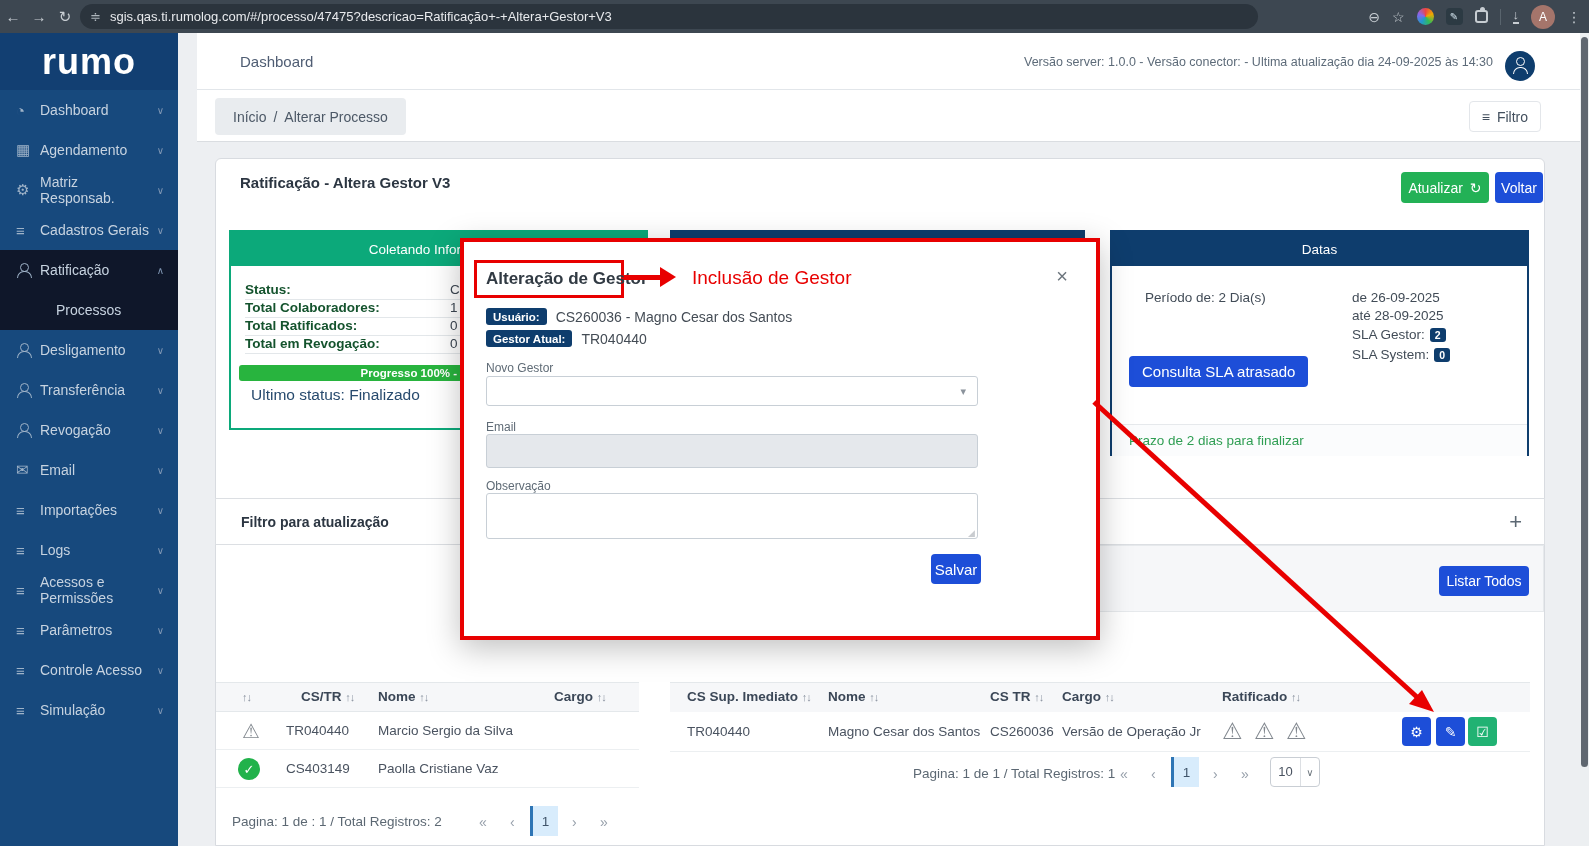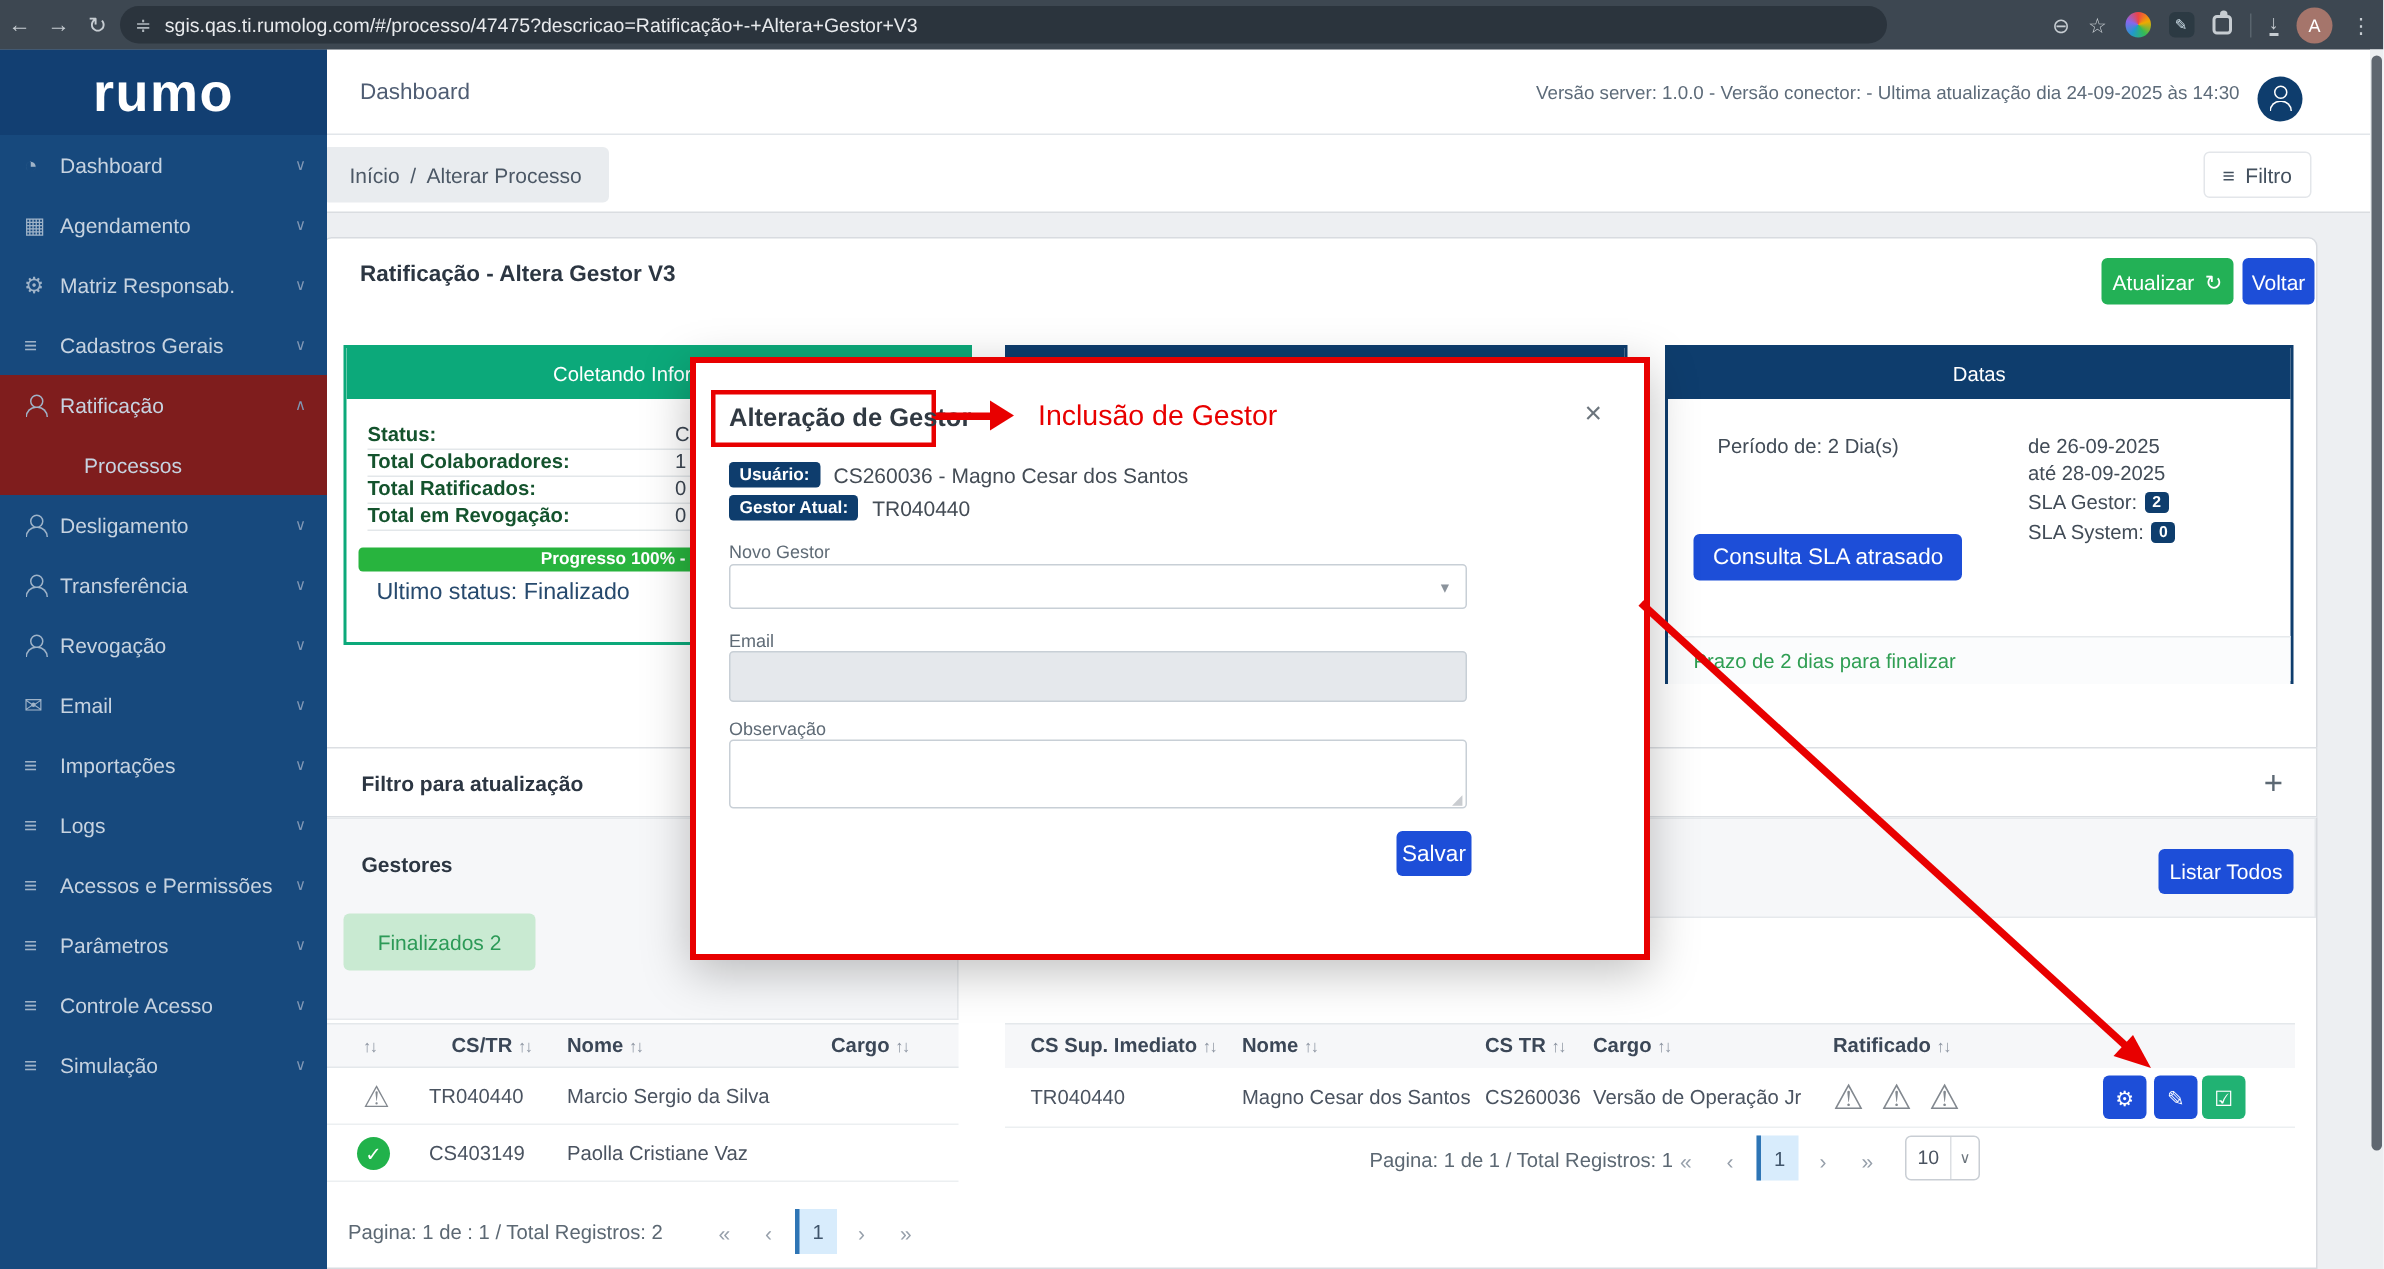--- a/index.html
+++ b/index.html
@@ -16,26 +16,26 @@
   .bico{color:#c7cdd2;font-size:14px}
   .ext-color{width:17px;height:17px;border-radius:50%;background:conic-gradient(#e44,#ea0,#3b5,#29c,#86e,#e44)}
   .ext-dark{width:17px;height:17px;border-radius:4px;background:#2c3a43;color:#cfe0ea;font-size:10px;display:flex;align-items:center;justify-content:center}
   .ext-puzzle{width:13px;height:13px;border:2px solid #c7cdd2;border-radius:3px;position:relative}
   .ext-puzzle::before{content:"";position:absolute;left:3px;top:-5px;width:5px;height:5px;border-radius:50%;background:#c7cdd2}
   .bsep{width:1px;height:16px;background:#59646d}
   .dl-ico{color:#c7cdd2;font-size:13px;border-bottom:2px solid #c7cdd2;line-height:11px;height:15px}
   .bavatar{width:24px;height:24px;border-radius:50%;background:#a5756b;color:#fff;font-size:12px;display:flex;align-items:center;justify-content:center}
 
   
-  .sidebar{left:0;top:33px;width:218px;height:813px;background:#17497d;z-index:10}
+  .sidebar{left:0;top:33px;width:178px;height:813px;background:#17497d;z-index:10}
   .logo{height:57px;background:#123f72;color:#fff;font-size:36px;font-weight:bold;letter-spacing:1px;display:flex;align-items:center;justify-content:center}
   .side-item{height:40px;display:flex;align-items:center;padding-left:16px;color:#c7d3e0;font-size:14px;cursor:pointer}
   .s-ico{width:24px;color:#9fb3c8;font-size:15px;flex:none}
   .s-chev{margin-left:auto;margin-right:14px;color:#8097b4;font-size:10px}
-  .group-open{background:#7f1d1d}
+  .group-open{background:#0f172a}
   .sub-item{padding-left:56px}
   .person-icon{width:17px;height:15px;display:inline-block;position:relative;flex:none;margin-right:7px}
   .person-icon::before{content:"";position:absolute;left:4px;top:0;width:7px;height:7px;border:1.6px solid #9fb3c8;border-radius:50%}
   .person-icon::after{content:"";position:absolute;left:1px;bottom:0;width:13px;height:6px;border:1.6px solid #9fb3c8;border-bottom:none;border-radius:7px 7px 0 0}
 
   
   .topbar{left:197px;top:33px;width:1392px;height:57px;background:#fff;border-bottom:1px solid #e2e6ea;z-index:5}
   .page-title{position:absolute;left:43px;top:20px;font-size:15px;color:#4f5d73}
   .version{position:absolute;right:96px;top:22px;font-size:12.5px;color:#5d6b79}
   .hdr-avatar{position:absolute;right:54px;top:18px;width:30px;height:30px;border-radius:50%;background:#0e3d6d}
@@ -308,24 +308,20 @@
     <div class="d-footer">
       <span class="d-note">Prazo de 2 dias para finalizar</span>
     </div>
   </div>
 
   <div class="abs filtro-panel">
     <span class="filtro-title">Filtro para atualização</span>
     <span class="plus-ico">+</span>
   </div>
 
-  <div class="abs band-left">
-    <span class="gestores-title">Gestores</span>
-    <div class="finalizados">Finalizados 2</div>
-  </div>
   <div class="abs band-right">
     <div class="btn btn-navy listar">Listar Todos</div>
   </div>
 
   <div class="abs thead" style="left:216px;top:682px;width:423px;height:30px">
     <span class="th" style="left:26px"><span class="sort">↑↓</span></span>
     <span class="th" style="left:85px"><span>CS/TR</span> <span class="sort">↑↓</span></span>
     <span class="th" style="left:162px"><span>Nome</span> <span class="sort">↑↓</span></span>
     <span class="th" style="left:338px"><span>Cargo</span> <span class="sort">↑↓</span></span>
   </div>

